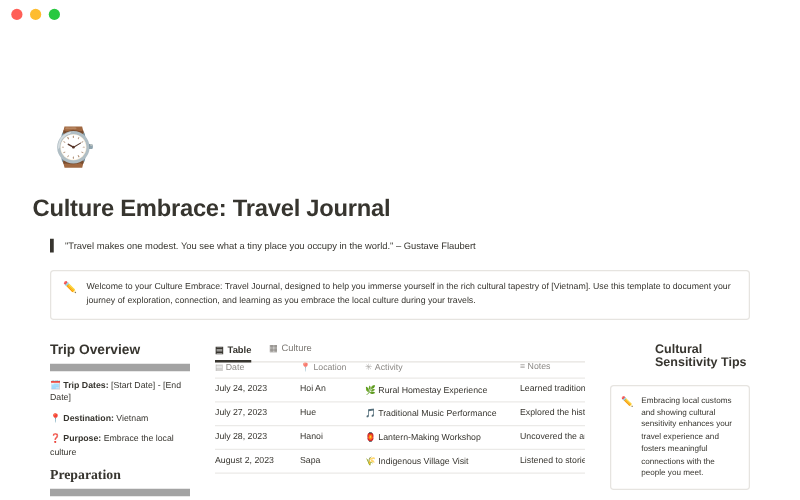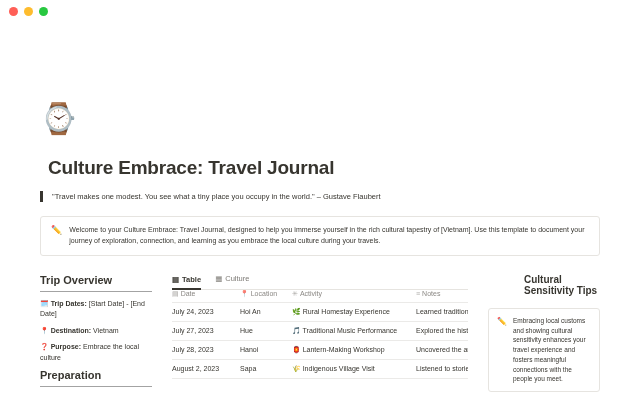--- a/index.html
+++ b/index.html
@@ -41,21 +41,21 @@
   }
 
   .cover-emoji {
     font-size: 30px;
     line-height: 1;
     margin-left: 40px;
     margin-top: 82px;
   }
 
   .page-title {
-    margin-left: 48px;
+    margin-left: 26px;
     margin-top: 23px;
     font-size: 19px;
     font-weight: bold;
     letter-spacing: -0.2px;
     color: #37352f;
   }
 
   .quote {
     margin-left: 40px;
     margin-top: 12px;
@@ -88,21 +88,21 @@
   }
   .col-left { width: 112px; flex: 0 0 112px; }
   .col-mid { flex: 1 1 auto; min-width: 0; }
   .col-right { width: 112px; flex: 0 0 112px; }
 
   .section-head {
     font-size: 11px;
     font-weight: bold;
     color: #37352f;
     padding-bottom: 5px;
-    border-bottom: 1px solid #a3a3a3;
+    border-bottom: 6px solid #a3a3a3;
     margin-bottom: 7px;
   }
   .section-head.no-rule { border-bottom: none; margin-left: 36px; }
 
   .bullet-line {
     font-size: 7px;
     line-height: 1.5;
     margin-bottom: 6px;
     color: #37352f;
   }
@@ -215,21 +215,21 @@
           <b>Destination:</b>
           <span>Vietnam</span>
         </div>
 
         <div class="bullet-line">
           <span>❓</span>
           <b>Purpose:</b>
           <span>Embrace the local culture</span>
         </div>
 
-        <div class="section-head" style="margin-top:2px;">Preparation</div>
+        <div class="section-head" style="margin-top:2px;font-family:Liberation Serif, serif;">Preparation</div>
 
       </div>
 
       <div class="col-mid">
 
         <div class="db-tabs">
           <div class="db-tab active">
             <span>▤</span>
             <span>Table</span>
           </div>

